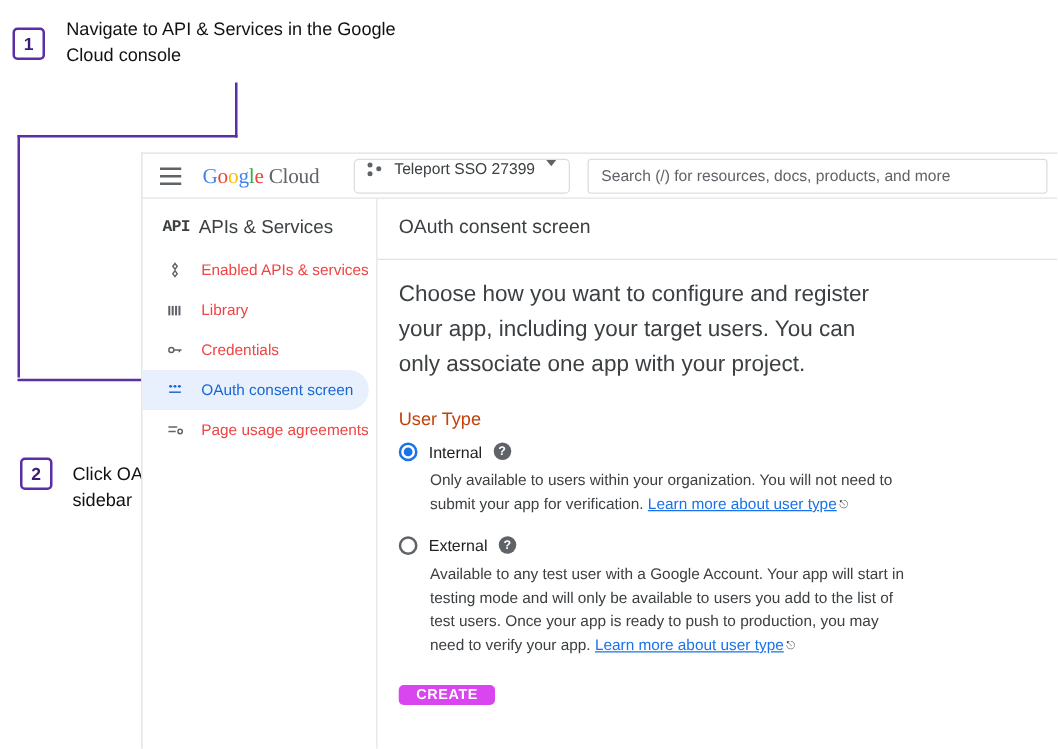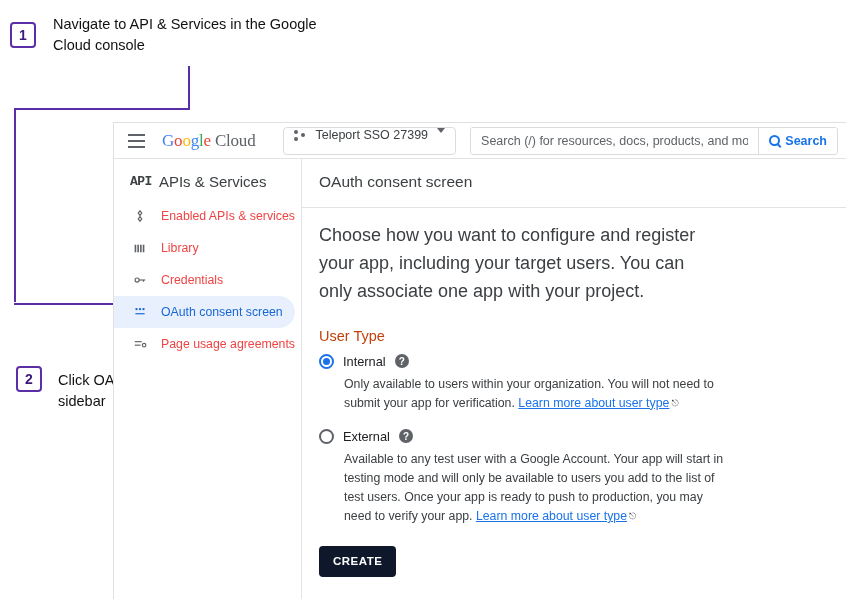--- a/index.html
+++ b/index.html
@@ -320,23 +320,23 @@
   }
   .ext {
     font-size: 9px;
     vertical-align: 1px;
     margin-left: 2px;
   }
   .create-btn {
     display: inline-flex;
     align-items: center;
     justify-content: center;
-    height: 31px;
+    height: 16px;
     padding: 0 14px;
-    background: #0f172a;
+    background: #d946ef;
     color: #ffffff;
     font-size: 11.5px;
     font-weight: 700;
     letter-spacing: 0.5px;
     border-radius: 4px;
     cursor: pointer;
     margin-top: 0;
   }
 </style>
 </head>
@@ -383,24 +383,20 @@
         <i style="left:0px; top:2px;"></i>
         <i style="left:0px; top:9px;"></i>
         <i style="left:7px; top:5px;"></i>
       </span>
       <span>Teleport SSO 27399</span>
       <span class="caret"></span>
     </div>
 
     <div class="searchwrap">
       <input class="searchinput" type="text" placeholder="Search (/) for resources, docs, products, and more" style="">
-      <div class="searchbtn">
-        <span class="mag"></span>
-        <span>Search</span>
-      </div>
     </div>
   </div>
 
   <div class="body-split">
 
     <div class="sidebar">
       <div class="sb-title">
         <span class="api-glyph">API</span>
         <span>APIs &amp; Services</span>
       </div>

